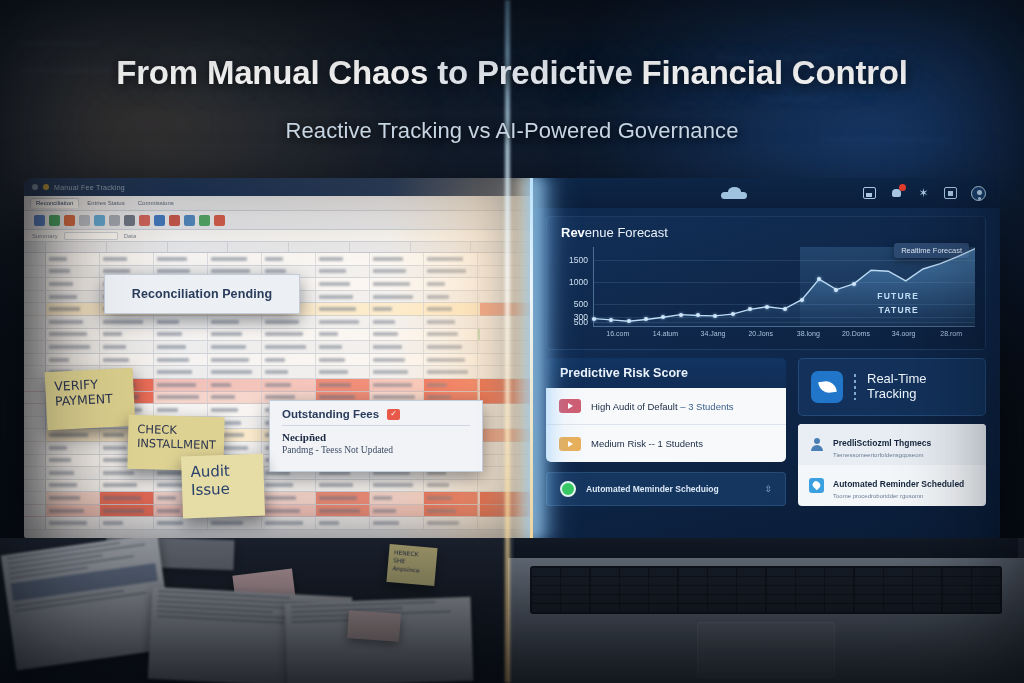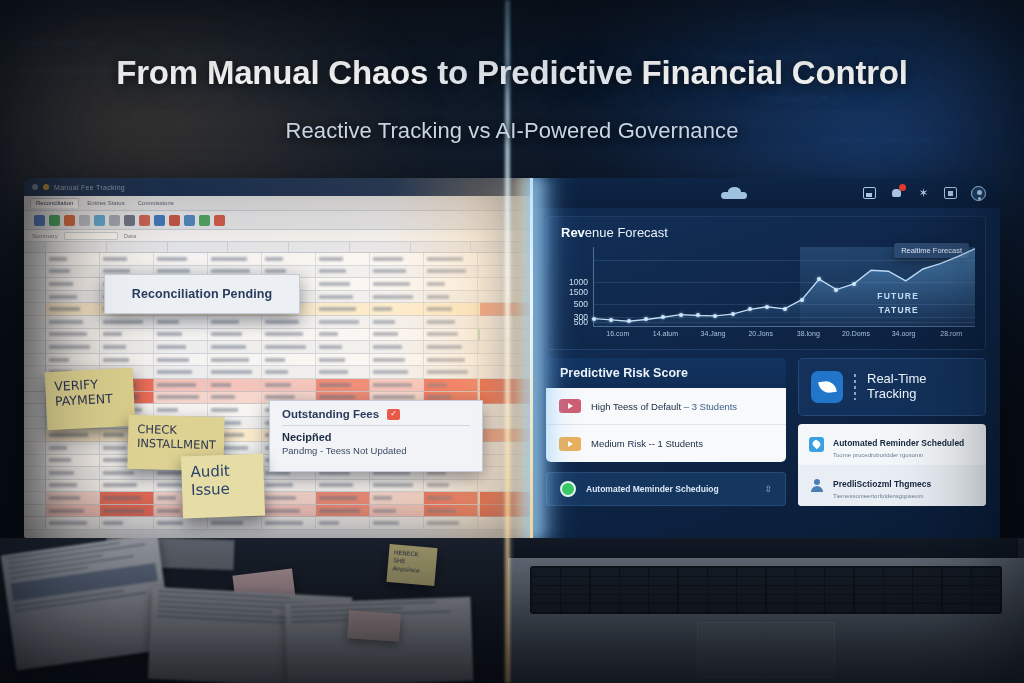--- a/index.html
+++ b/index.html
@@ -102,21 +102,21 @@
     display:flex; align-items:center; justify-content:center; }
   .popup.recon .t { font-size:12.5px; font-weight:bold; color:#2a3c5c; letter-spacing:.1px; }
 
   .popup.fees { left:245px; top:222px; width:214px; height:72px; background:#f1f3f7; }
   .fees-head { display:flex; align-items:center; gap:8px; padding:7px 12px 5px; }
   .fees-head .t { font-size:11.5px; font-weight:bold; color:#2a3c5c; }
   .chk { width:13px; height:11px; border-radius:2px; background:#e8594a;
     display:flex; align-items:center; justify-content:center; }
   .chk::after { content:"✓"; color:#fff; font-size:8px; line-height:1; }
   .fees-div { height:1px; background:#cfd6e1; margin:0 12px; }
-  .fees-body { padding:5px 12px 0; }
+  .fees-body { padding:5px 12px 0;font-family:Liberation Serif, serif; }
   .fees-body .l1 { font-size:11px; font-weight:bold; color:#1d2b44; filter:blur(.35px); }
   .fees-body .l2 { font-size:9.5px; color:#3b4a63; margin-top:2px; filter:blur(.35px); }
 
   
   .sticky { position:absolute; z-index:16; background:#ddd08f;
     box-shadow:0 7px 16px rgba(10,14,22,.48); padding:7px 9px;
     font-family:"DejaVu Sans", sans-serif; color:#2c3550; line-height:1.22; }
   .sticky.s1 { left:22px; top:192px; width:88px; height:58px; transform:rotate(-3deg);
     font-size:12.5px; background:#d9cd8c; }
   .sticky.s2 { left:104px; top:238px; width:96px; height:54px; transform:rotate(1.5deg);
@@ -1093,21 +1093,21 @@
         </div>
 
         <div class="chart-card">
           <div class="chart-title"><span class="hi">Rev</span><span>enue Forecast</span></div>
           <div class="plot" id="plot">
             <div class="future-band"></div>
             <div class="fut-label" id="futA" style="top:56%">FUTURE</div>
             <div class="fut-label" id="futB" style="top:74%">TATURE</div>
             <div class="tooltip" id="tip">Realtime Forecast</div>
           <div class="gl" style="top: 16.6667%;"></div>
-              <div class="ytick" style="top: 16.6667%; margin-top: 32px;">1500</div>
+              <div class="ytick" style="top: 16.6667%;">1500</div>
               <div class="gl" style="top: 44.4444%;"></div>
               <div class="ytick" style="top: 44.4444%;">1000</div>
               <div class="gl" style="top: 72.2222%;"></div>
               <div class="ytick" style="top: 72.2222%;">500</div>
               <div class="gl" style="top: 88.8889%;"></div>
               <div class="ytick" style="top: 88.8889%;">300</div>
               <div class="gl" style="top: 94.4444%;"></div>
               <div class="ytick" style="top: 94.4444%;">500</div>
               <div class="xtick" style="left: 6.25%;">16.com</div>
               <div class="xtick" style="left: 18.75%;">14.atum</div>
@@ -1143,21 +1143,21 @@
               <div style="position: absolute; width: 4px; height: 4px; border-radius: 50%; background: rgb(207, 230, 250); left: 59.0909%; top: 40.5556%; transform: translate(-50%, -50%); box-shadow: rgba(180, 220, 255, 0.8) 0px 0px 3px;"></div>
               <div style="position: absolute; width: 4px; height: 4px; border-radius: 50%; background: rgb(207, 230, 250); left: 63.6364%; top: 53.8889%; transform: translate(-50%, -50%); box-shadow: rgba(180, 220, 255, 0.8) 0px 0px 3px;"></div>
               <div style="position: absolute; width: 4px; height: 4px; border-radius: 50%; background: rgb(207, 230, 250); left: 68.1818%; top: 46.6667%; transform: translate(-50%, -50%); box-shadow: rgba(180, 220, 255, 0.8) 0px 0px 3px;"></div>
             </div>
         </div>
 
         <div class="risk-card">
           <div class="risk-head">Predictive Risk Score</div>
           <div class="risk-row">
             <span class="play" style="background:#cf5d72"></span>
-            <span class="risk-txt"><span>High Teess of Default</span><span class="sub"> – </span><span class="sub">3 Students</span></span>
+            <span class="risk-txt"><span>High Audit of Default</span><span class="sub"> – </span><span class="sub">3 Students</span></span>
           </div>
           <div class="risk-row">
             <span class="play" style="background:#e8b05a"></span>
             <span class="risk-txt"><span>Medium Risk</span><span> -- </span><span>1 Students</span></span>
           </div>
         </div>
 
         <div class="auto-bar">
           <span class="gdot"></span>
           <span class="auto-txt">Automated Meminder Scheduiog</span>
@@ -1167,32 +1167,32 @@
         <div class="ins-card">
           <span class="leaf"></span>
           <span class="dotsep"></span>
           <span class="ins-title">
             <span>Real-Time</span><br>
             <span>Tracking</span>
           </span>
         </div>
 
         <div class="feed">
+          <div class="feed-row alt">
+            <span class="fic user"></span>
+            <span>
+              <span class="feed-l1">PredliSctiozml Thgmecs</span>
+              <span class="feed-l2" style="display:block">Tiemessomeertorfoldensgqoseom</span>
+            </span>
+          </div>
           <div class="feed-row">
             <span class="fic drop"></span>
             <span>
               <span class="feed-l1">Automated Reminder Scheduled</span>
               <span class="feed-l2" style="display:block">Toome procedroboridder rgusomn</span>
-            </span>
-          </div>
-          <div class="feed-row alt">
-            <span class="fic user"></span>
-            <span>
-              <span class="feed-l1">PredliSctiozml Thgmecs</span>
-              <span class="feed-l2" style="display:block">Tiemessomeertorfoldensgqoseom</span>
             </span>
           </div>
         </div>
       </div>
 
       <div class="seam">
         <div class="warm"></div>
         <div class="core"></div>
         <div class="cool"></div>
       </div>

